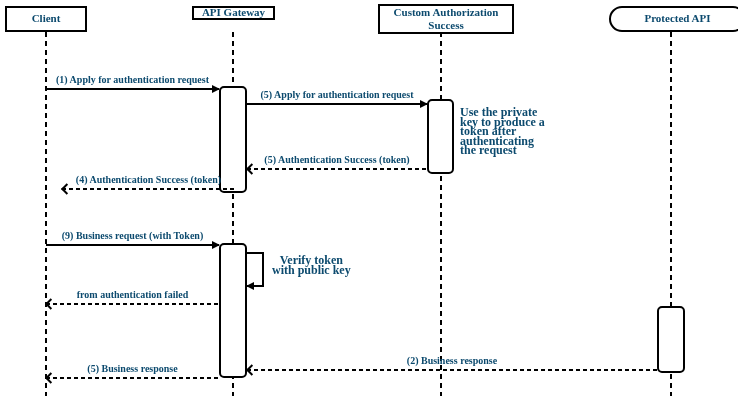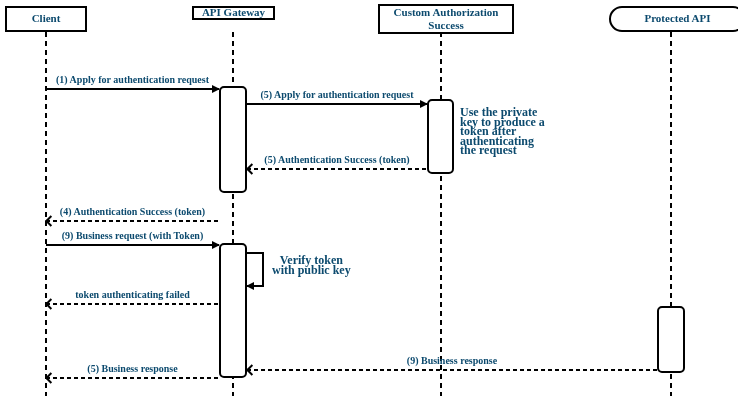--- a/index.html
+++ b/index.html
@@ -77,37 +77,37 @@
     <div class="msg" style="left: 247px; top: 89px; width: 180px; height: 16px;">
       <div class="label">(5) Apply for authentication request</div>
       <div class="line solid"></div>
       <div class="arrow-fill right"></div>
     </div>
     <div class="msg" style="left: 247px; top: 154px; width: 180px; height: 16px;">
       <div class="label">(5) Authentication Success (token)</div>
       <div class="line dashed"></div>
       <div class="arrow-open left"></div>
     </div>
-    <div class="msg" style="left: 46px; top: 174px; width: 173px; height: 16px; margin-top: 32px;">
+    <div class="msg" style="left: 62px; top: 174px; width: 173px; height: 16px;">
       <div class="label">(4) Authentication Success (token)</div>
       <div class="line dashed"></div>
       <div class="arrow-open left"></div>
     </div>
     <div class="msg" style="left: 46px; top: 230px; width: 173px; height: 16px;">
       <div class="label">(9) Business request (with Token)</div>
       <div class="line solid"></div>
       <div class="arrow-fill right"></div>
     </div>
     <div class="msg" style="left: 46px; top: 289px; width: 173px; height: 16px;">
-      <div class="label">token authenticating failed</div>
+      <div class="label">from authentication failed</div>
       <div class="line dashed"></div>
       <div class="arrow-open left"></div>
     </div>
     <div class="msg" style="left: 247px; top: 355px; width: 410px; height: 16px;">
-      <div class="label">(9) Business response</div>
+      <div class="label">(2) Business response</div>
       <div class="line dashed"></div>
       <div class="arrow-open left"></div>
     </div>
     <div class="msg" style="left: 46px; top: 363px; width: 173px; height: 16px;">
       <div class="label">(5) Business response</div>
       <div class="line dashed"></div>
       <div class="arrow-open left"></div>
     </div>
     <div class="seg" style="left: 247px; top: 252px; width: 17px; height: 2px;"></div>
     <div class="seg" style="left: 262px; top: 252px; width: 2px; height: 35px;"></div>

